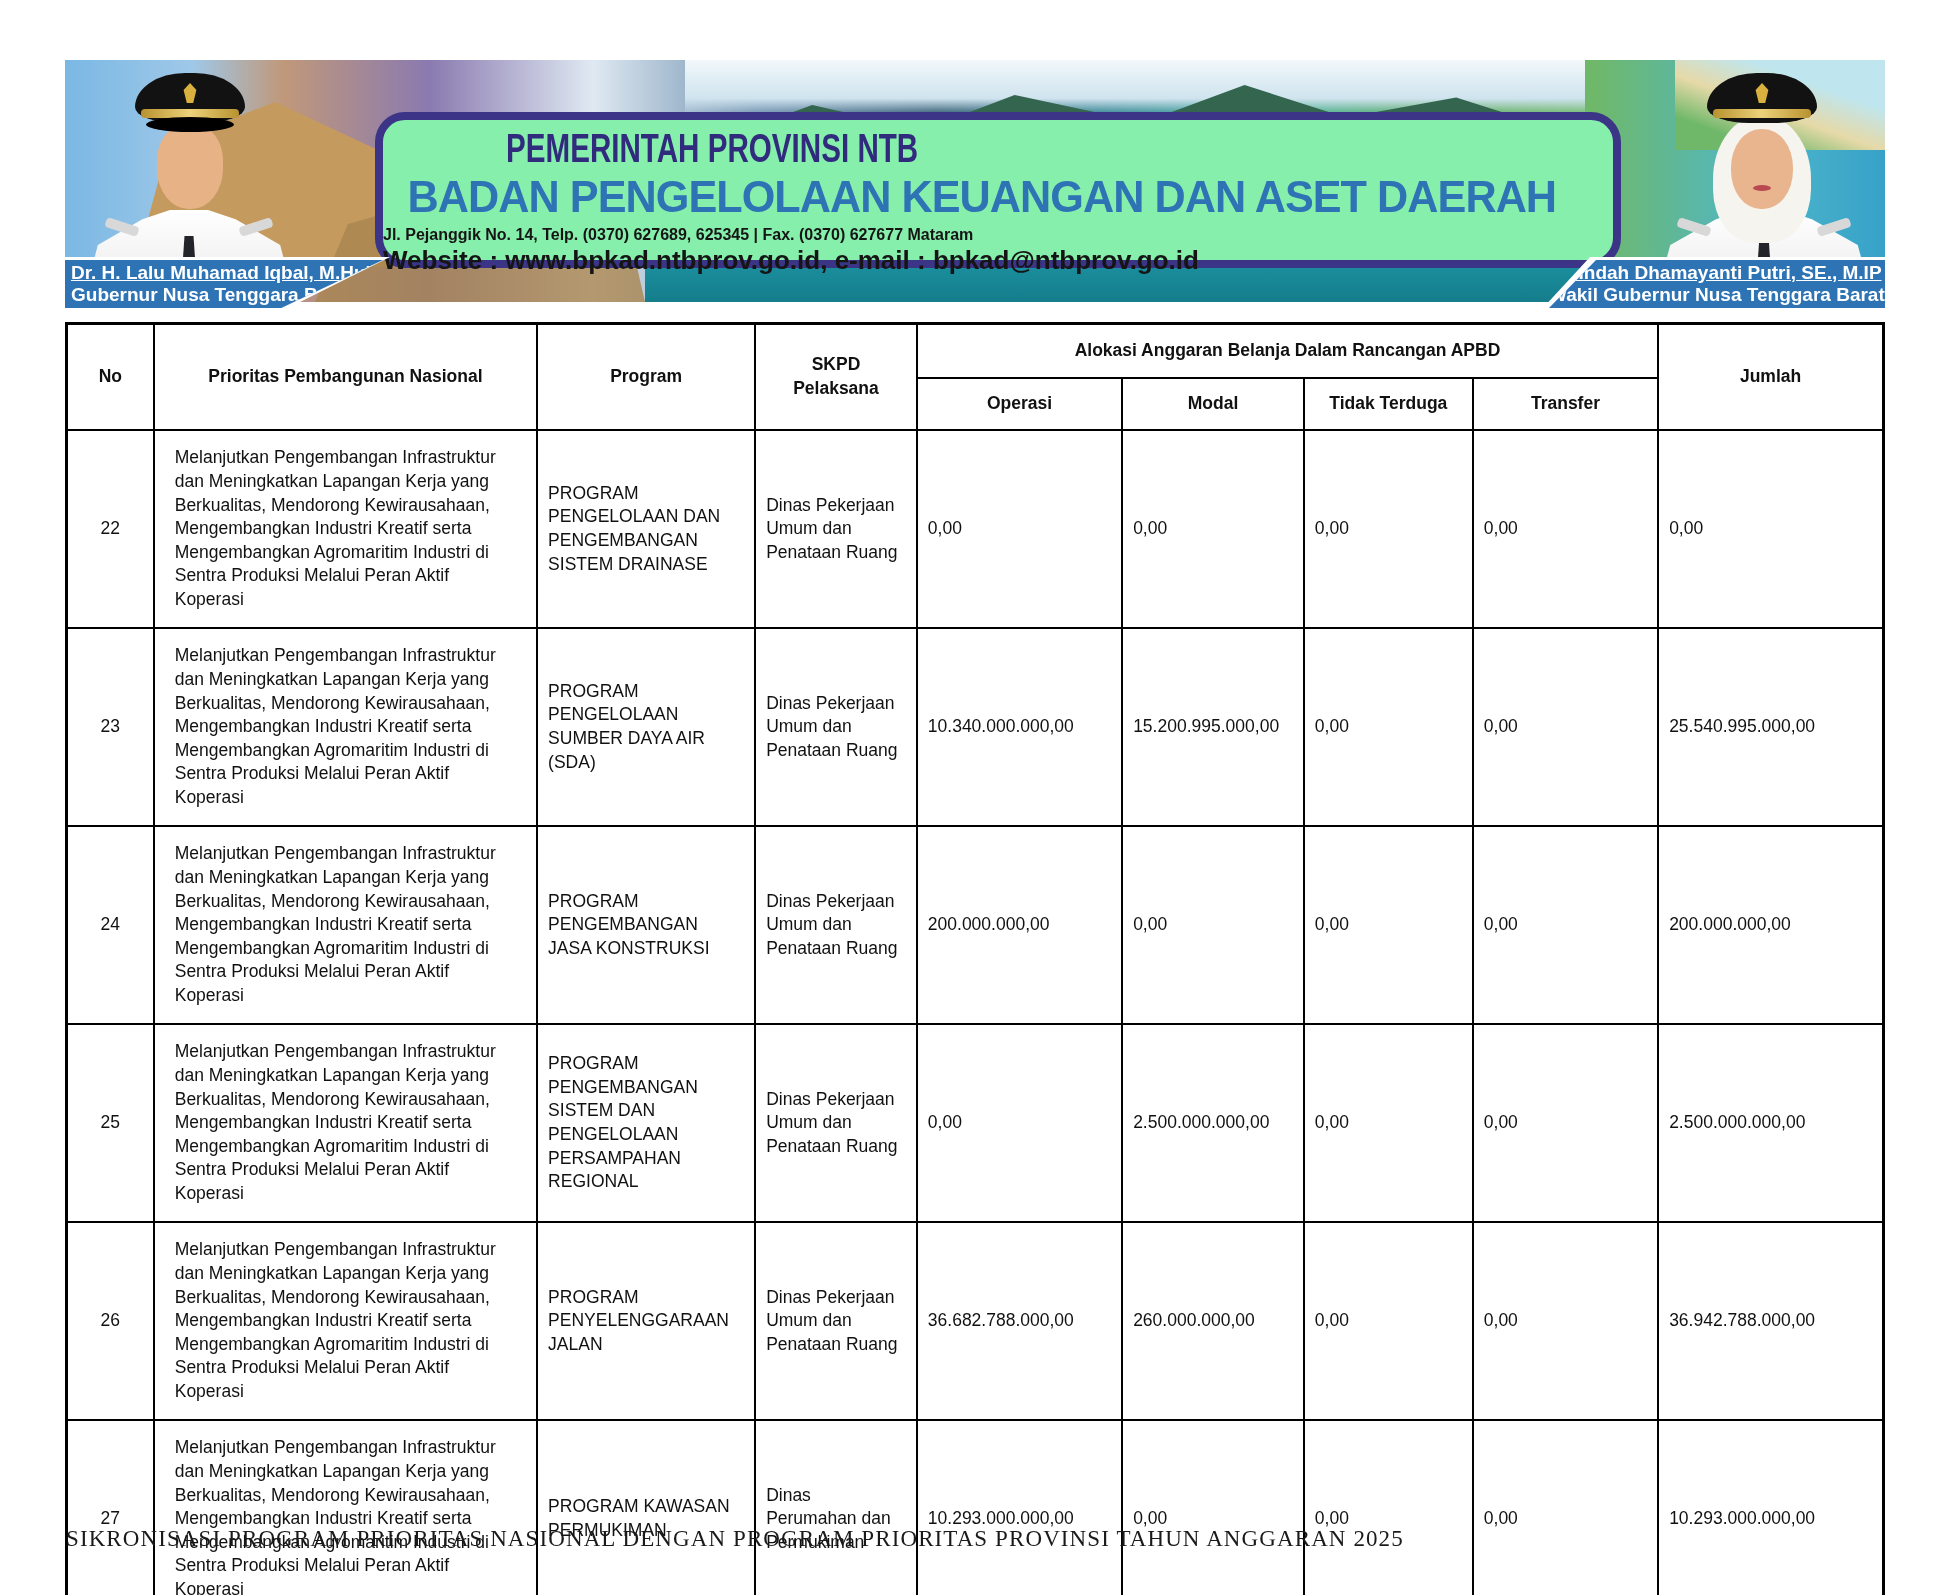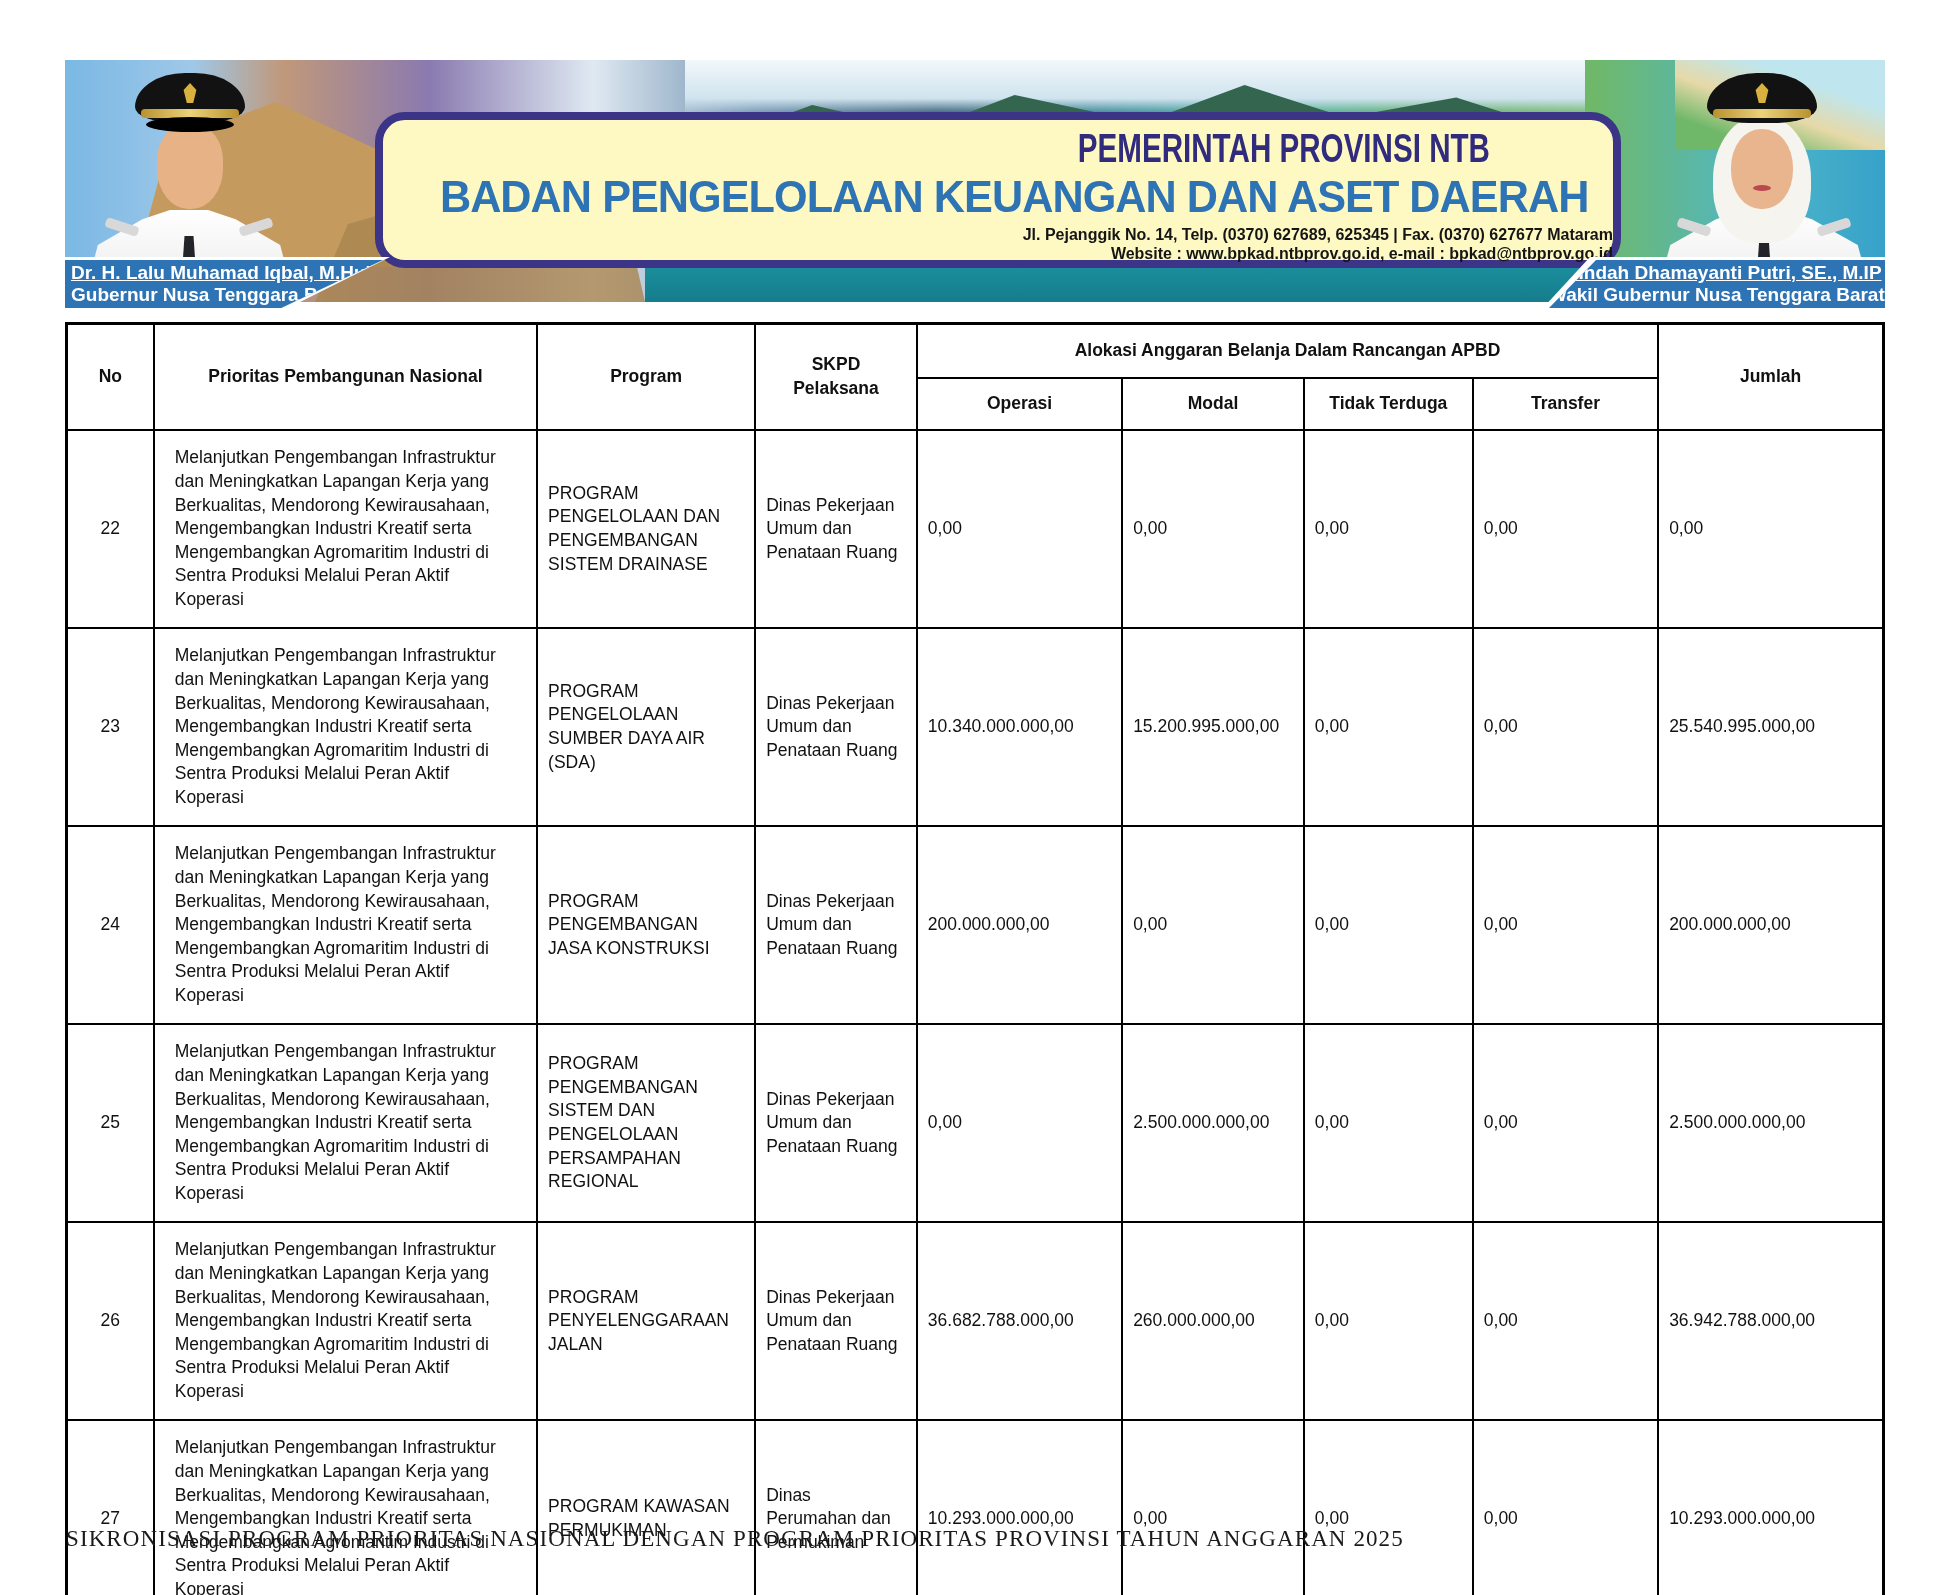--- a/index.html
+++ b/index.html
@@ -46,28 +46,28 @@
   .o-lips{position:absolute;top:118px;left:98px;width:18px;height:6px;background:#b9484f;border-radius:50%;}
   .o-torso{position:absolute;bottom:0;left:0;width:100%;height:92px;
     background:linear-gradient(180deg,#ffffff,#e9e9e9);
     clip-path:polygon(0 100%,7% 38%,28% 10%,41% 0,59% 0,72% 10%,93% 38%,100% 100%);}
   .o-tie{position:absolute;bottom:0;left:calc(50% - 9px);width:18px;height:66px;background:#23232a;
     clip-path:polygon(25% 0,75% 0,100% 100%,0 100%);}
   .o-shoulder{position:absolute;bottom:70px;width:34px;height:10px;background:#d8d8d8;border-radius:4px;}
   .o-shoulder.l{left:22px;transform:rotate(18deg);}
   .o-shoulder.r{right:22px;transform:rotate(-18deg);}
   
-  .title-box{position:absolute;left:310px;top:52px;width:1230px;height:140px;background:#fef9c3;
-    border:8px solid #3b3487;border-radius:30px;text-align:right;z-index:3;}
+  .title-box{position:absolute;left:310px;top:52px;width:1230px;height:140px;background:#86efac;
+    border:8px solid #3b3487;border-radius:30px;text-align:left;z-index:3;}
   .org-top{margin-top:8px;font-size:37px;font-weight:bold;color:#312b7d;
     transform:scaleX(0.80) scaleY(1.08);transform-origin:center;letter-spacing:0px;white-space:nowrap;}
   .org-name{margin-top:1px;font-size:45px;font-weight:bold;color:#2e74b5;
     transform:scaleX(0.96);transform-origin:center;letter-spacing:-1px;white-space:nowrap;}
   .org-addr{margin-top:3px;font-size:16px;font-weight:bold;color:#151515;white-space:nowrap;}
-  .org-web{margin-top:1px;font-size:16px;font-weight:bold;color:#151515;white-space:nowrap;}
+  .org-web{margin-top:1px;font-size:26px;font-weight:bold;color:#151515;white-space:nowrap;}
   
   .ribbon{position:absolute;top:200px;height:46px;background:#2e74b5;z-index:4;color:#fff;
     font-weight:bold;font-size:19px;line-height:22px;}
   .ribbon-left{left:0;width:312px;clip-path:polygon(0 0,100% 0,68% 100%,0 100%);padding:2px 0 0 6px;}
   .ribbon-left-outline{position:absolute;top:197px;left:0;width:325px;height:52px;background:#ffffff;
     clip-path:polygon(0 0,100% 0,68% 100%,0 100%);z-index:3;}
   .ribbon-right{right:0;width:330px;clip-path:polygon(14% 0,100% 0,100% 100%,0 100%);
     padding:2px 6px 0 0;text-align:right;}
   .ribbon-right-outline{position:absolute;top:197px;right:0;width:343px;height:52px;background:#ffffff;
     clip-path:polygon(14% 0,100% 0,100% 100%,0 100%);z-index:3;}

